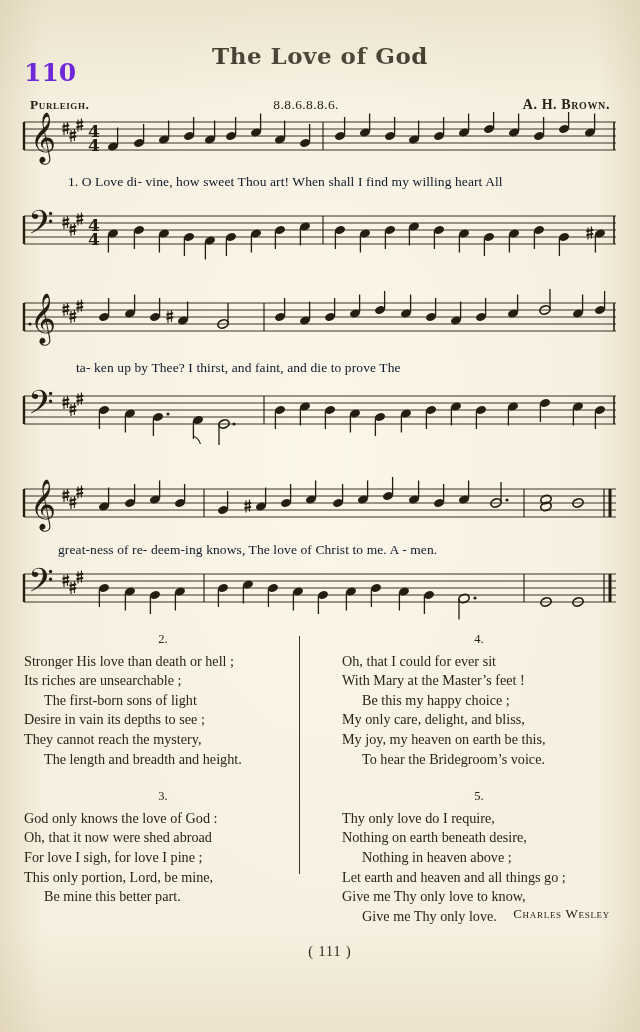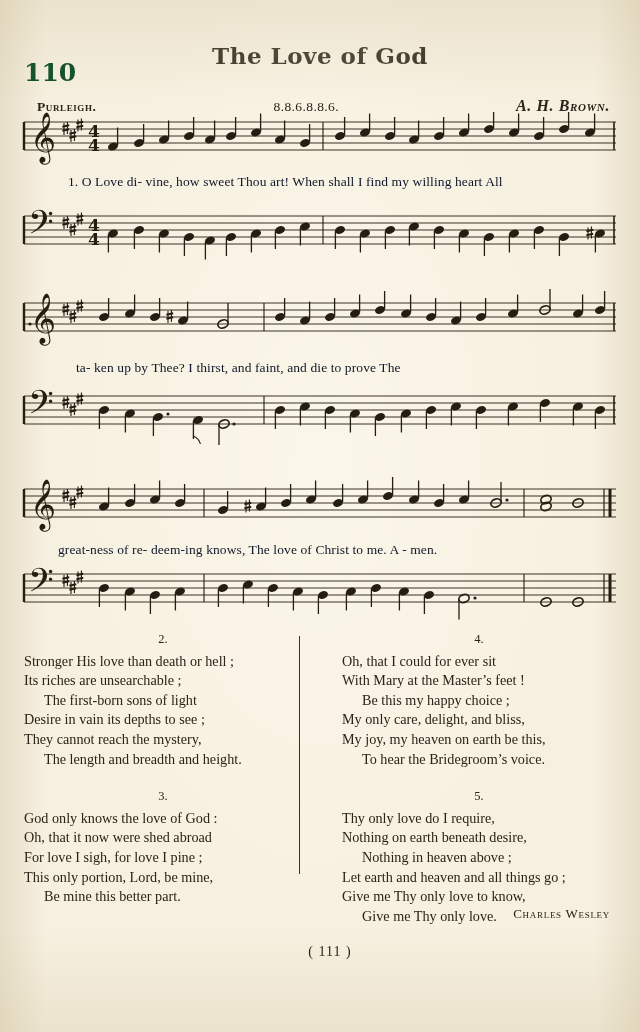--- a/index.html
+++ b/index.html
@@ -41,48 +41,47 @@
     padding-top: 42px;
     color: #241e12;
   }
   .hymn-number {
     position: absolute;
     left: 24px;
     top: 58px;
     font-family: "DejaVu Serif", serif;
     font-size: 25px;
     font-weight: bold;
-    color: #14532d;
+    color: #6d28d9;
   }
   .credit-row {
     position: absolute;
     top: 97px;
-    left: 37px;
+    left: 30px;
     right: 30px;
     display: flex;
     justify-content: space-between;
     align-items: baseline;
     font-size: 13px;
   }
   .tune-name {
     font-variant: small-caps;
     letter-spacing: 0.6px;
     font-weight: bold;
     font-size: 13.5px;
   }
   .meter {
     font-size: 13.5px;
     letter-spacing: 0.4px;
   }
   .composer {
     font-variant: small-caps;
     letter-spacing: 0.6px;
     font-weight: bold;
-    font-size: 16px;
-    font-style: italic;
+    font-size: 14px;
   }
   .music {
     position: absolute;
     top: 112px;
     left: 18px;
     width: 604px;
     height: 510px;
   }
   .lyric-line {
     position: absolute;

